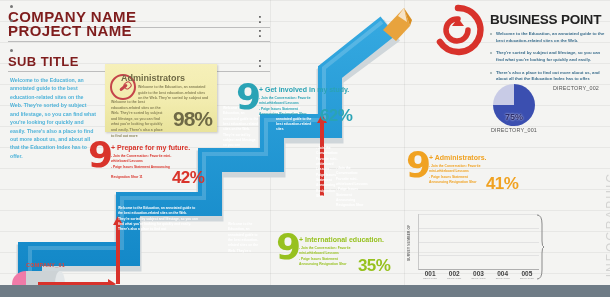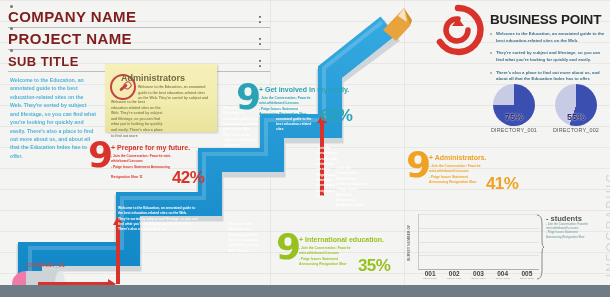--- a/index.html
+++ b/index.html
@@ -16,21 +16,21 @@
     pointer-events:none;}
   .vline{position:absolute;top:0;bottom:0;width:1px;background:rgba(0,0,0,0.05);}
 
   
   .hdr{position:absolute;left:8px;width:262px;}
   .hdr .row{position:relative;border-bottom:1px solid #bdbdbd;padding-bottom:1px;}
   .hdr .dot{position:absolute;left:2px;top:-3px;width:3px;height:3px;border-radius:50%;background:#777;}
   .hdr .lbl{font-size:15px;font-weight:bold;color:#7f1d1d;letter-spacing:.4px;display:inline-block;}
   .hdr .colon{position:absolute;right:8px;bottom:1px;font-size:13px;color:#6a6a6a;font-weight:bold;}
   #row-company{top:8px;}
-  #row-project{top:30px;}
+  #row-project{top:22px;}
   #row-sub{top:52px;}
   #row-sub .lbl{font-size:13px;}
 
   .lead{position:absolute;left:10px;top:76px;width:86px;font-size:5.2px;line-height:1.62;color:#4fb3d9;font-weight:bold;}
 
   
   .sticky{position:absolute;left:105px;top:64px;width:112px;height:68px;
     background:linear-gradient(180deg,#f6f0b9 0%,#f2ecae 55%,#e9e39b 100%);
     box-shadow:1px 1px 2px rgba(0,0,0,.18);}
   .sticky .clip{position:absolute;left:5px;top:10px;width:22px;height:22px;border:2px solid #c4444a;border-radius:50%;
@@ -126,20 +126,21 @@
 
   <div class="lead">Welcome to the Education, an annotated guide to the best education-related sites on the Web. They're sorted by subject and lifestage, so you can find what you're looking for quickly and easily. There's also a place to find out more about us, and about all that the Education Index has to offer.</div>
 
   <div class="sticky">
     <div class="clip">
         <i></i>
       </div>
     <h3>Administrators</h3>
     <div class="p1">Welcome to the Education, an annotated guide to the best education-related sites on the Web. They're sorted by subject and</div>
     <div class="p2">Welcome to the best education-related sites on the Web. They're sorted by subject and lifestage, so you can find what you're looking for quickly and easily. There's also a place to find out more</div>
+    <div class="pct">98%</div>
   </div>
 
   <svg class="spiral" viewBox="0 0 52 52">
     <path d="M26 4 A22 22 0 1 1 8 38" stroke="#d8322b" stroke-width="6.5" fill="none" stroke-linecap="round"></path>
     <path d="M26 15 A11 11 0 1 0 36 26" stroke="#d8322b" stroke-width="5.5" fill="none" stroke-linecap="round"></path>
     <path d="M26 14 l-6 8 h12 z" fill="#d8322b"></path>
   </svg>
 
   <div class="bp">
     <h1>BUSINESS POINT</h1>
@@ -151,23 +152,20 @@
   </div>
 
   <div class="pies">
     <div class="pie-wrap" style="left:0;top:0">
       <div class="pie" id="pie0" style="background: conic-gradient(rgb(59, 79, 176) 0deg, rgb(59, 79, 176) 75%, rgb(200, 203, 230) 75%, rgb(200, 203, 230) 100%);">
         <span class="val">75%</span>
       </div>
       <div class="pie-cap">DIRECTORY_001</div>
     </div>
     <div class="pie-wrap" style="left:62px;top:0">
-      <div class="pie" id="pie1" style="background: conic-gradient(rgb(59, 79, 176) 0deg, rgb(59, 79, 176) 55%, rgb(200, 203, 230) 55%, rgb(200, 203, 230) 100%);">
-        <span class="val">55%</span>
-      </div>
       <div class="pie-cap">DIRECTORY_002</div>
     </div>
   </div>
 
   <svg class="ribbon" viewBox="0 0 610 297">
     <defs>
       <linearGradient id="blu" x1="0" y1="0" x2="0" y2="1">
         <stop offset="0%" stop-color="#34a8e0"></stop>
         <stop offset="100%" stop-color="#1186c6"></stop>
       </linearGradient>
@@ -282,24 +280,17 @@
         <div class="bc-lab">004<span>EDUCATION</span></div>
         <div class="bc-lab">005<span>EDUCATION</span></div>
       </div>
   </div>
 
   <svg class="brace" viewBox="0 0 8 66">
     <path d="M1 1 Q6 1 6 10 L6 27 Q6 33 8 33 Q6 33 6 39 L6 56 Q6 65 1 65" stroke="#8a8a8a" stroke-width="1" fill="none"></path>
   </svg>
 
   <div class="legend">
-    <div class="item">
-      <div class="nm">- students</div>
-      <div class="ln" style="white-space:pre-line">- Join the Conversation: Favorite
-mini-whiteboard Lessons
-- Paige Issues Statement
-Announcing Resignation Shor</div>
-    </div>
   </div>
 
   <div class="watermark">INFOGRAPHIC</div>
   <div class="footer"></div>
 </div>
 
 </body></html>

